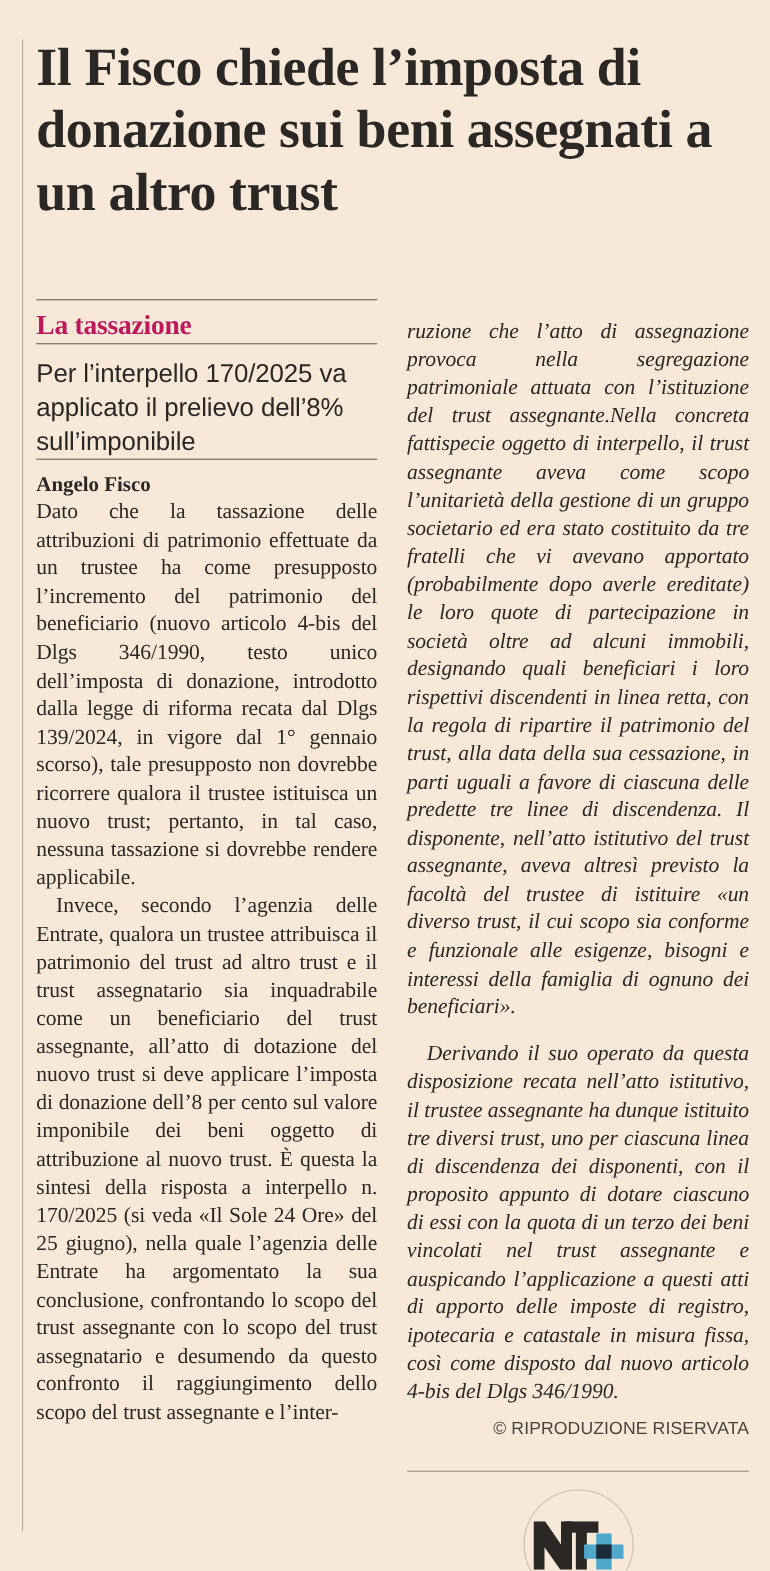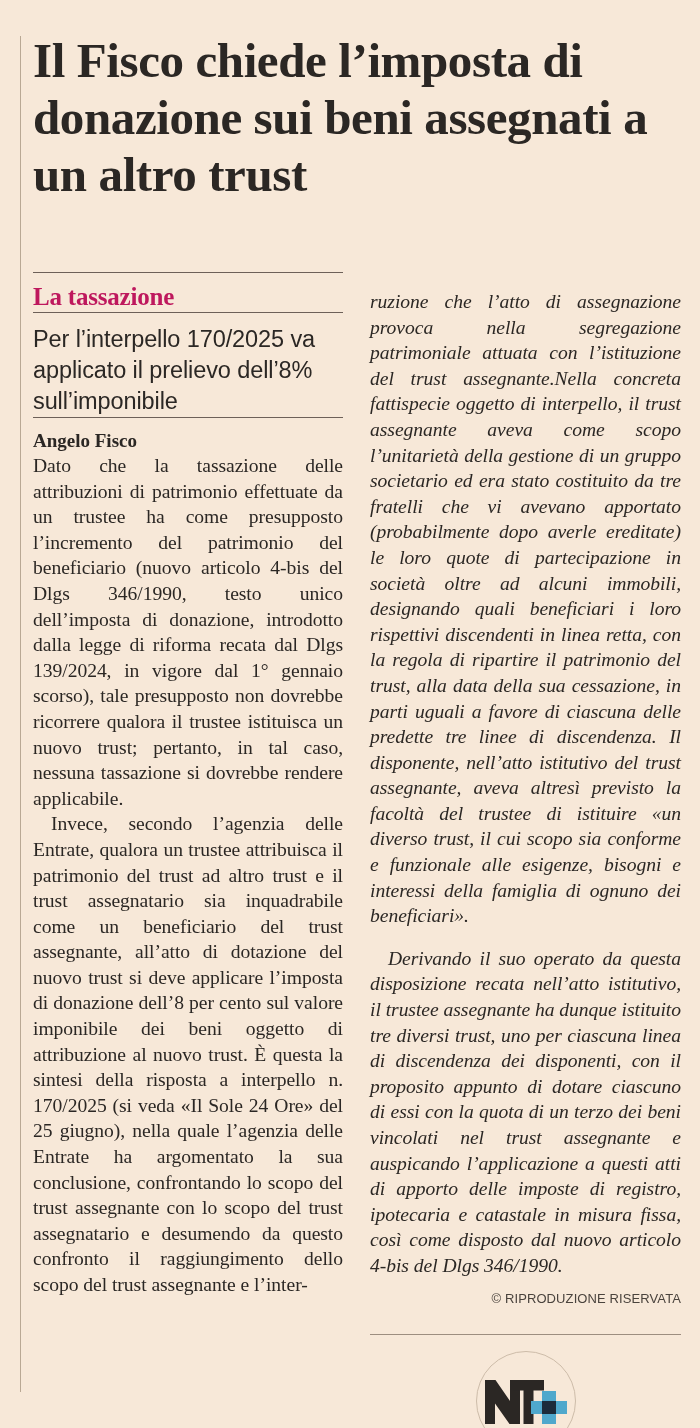--- a/index.html
+++ b/index.html
@@ -120,21 +120,21 @@
     hyphens: manual;
     letter-spacing: -0.05px;
   }
   .body-text.first { margin-top: 0; }
   .body-text.indent { text-indent: 18px; }
 
   .col-right .body-text { margin-top: 17px; font-style: italic; }
 
   .copyright {
     font-family: "Liberation Sans", sans-serif;
-    font-size: 13px;
+    font-size: 16px;
     letter-spacing: 0.1px;
     color: #4a433d;
     text-align: right;
     margin: 12px 0 0 0;
   }
 
   
   .promo {
     margin-top: 28px;
   }

